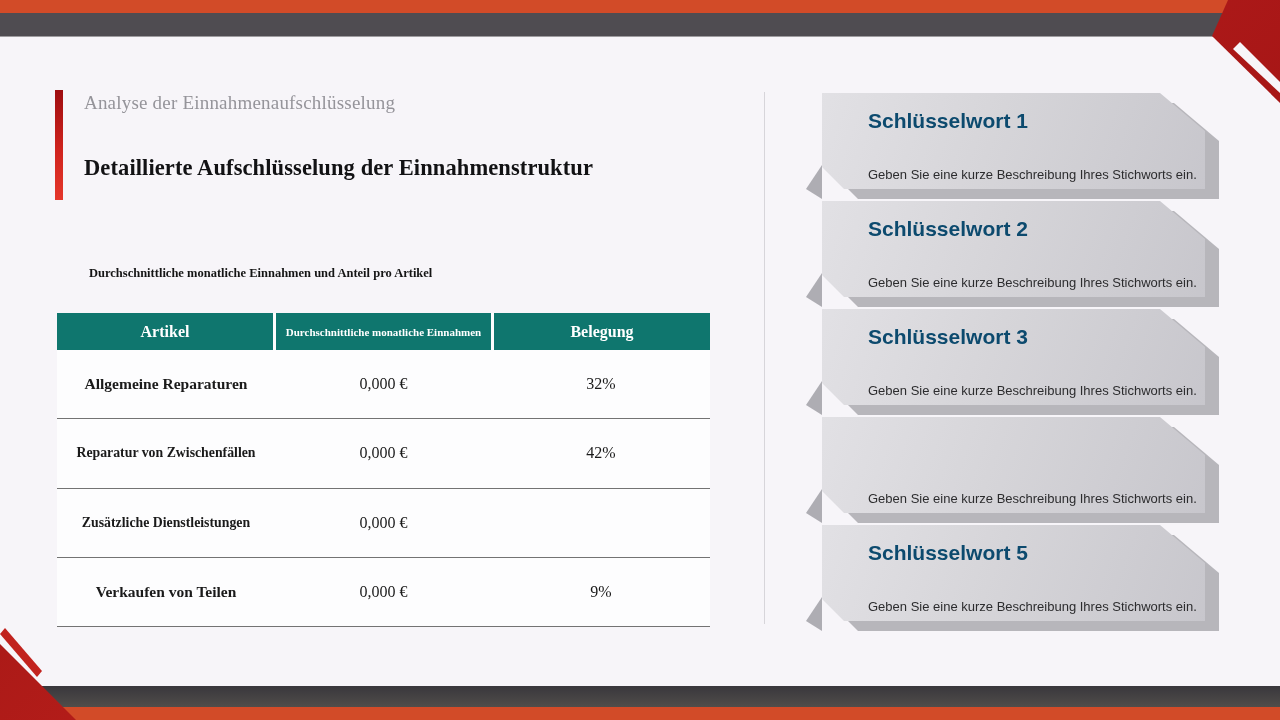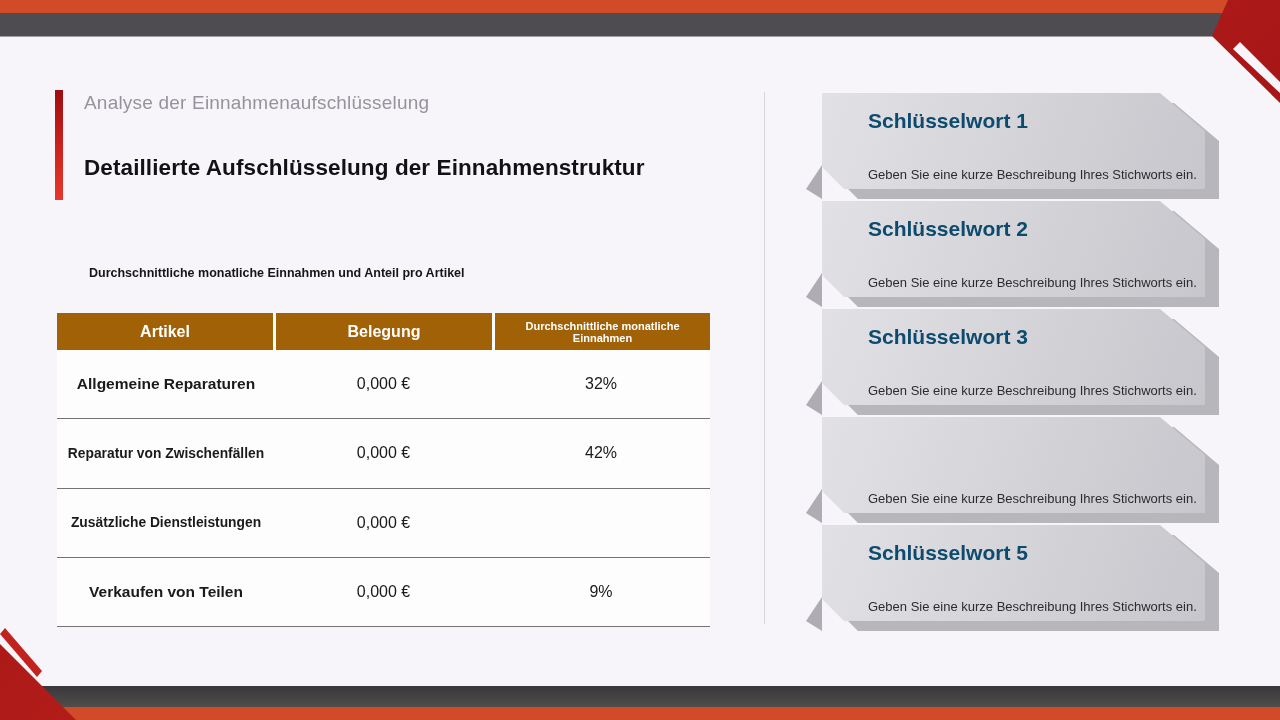--- a/index.html
+++ b/index.html
@@ -2,21 +2,21 @@
 <html><head>
 <meta charset="utf-8">
 <style>
   html,body{margin:0;padding:0;}
   body{
     width:1280px;height:720px;position:relative;overflow:hidden;
     background:#f7f5f9;
     font-family:"Liberation Sans",sans-serif;
     -webkit-font-smoothing:antialiased;
   }
-  .abs{position:absolute;}
+  .abs{position:absolute;font-family:Liberation Serif, serif;}
   .layer{position:absolute;inset:0;pointer-events:none;}
 
   
   .top-orange{top:0;left:0;width:1280px;height:13px;background:#d24b28;}
   .top-gray{top:13px;left:0;width:1280px;height:23px;background:#4f4c51;border-bottom:1px solid rgba(255,255,255,.45);}
   .bottom-gray{top:686px;left:0;width:1280px;height:21px;background:linear-gradient(180deg,#39373c,#504d4a);}
   .bottom-orange{top:707px;left:0;width:1280px;height:13px;background:#d24b28;}
 
   
   .tr-ribbon{background:linear-gradient(135deg,#c82625 10%,#9e1212 85%);
@@ -30,21 +30,21 @@
 
   
   .accent-bar{left:55px;top:90px;width:8px;height:110px;
     background:linear-gradient(180deg,#9e0d10 0%,#d0231e 55%,#e5372b 100%);}
   .eyebrow{left:84px;top:92px;font-size:19px;color:#95949a;letter-spacing:.2px;}
   .slide-title{left:84px;top:155px;font-size:22.5px;font-weight:bold;color:#121214;letter-spacing:.1px;}
 
   
   .table-caption{left:57px;top:266px;font-size:12.5px;font-weight:bold;color:#151515;padding-left:32px;}
   .table{left:57px;top:313px;width:653px;}
-  .thead{display:flex;height:37px;background:#a16207;color:#fff;}
+  .thead{display:flex;height:37px;background:#0f766e;color:#fff;}
   .th{display:flex;align-items:center;justify-content:center;font-weight:bold;text-align:center;}
   .th+.th{border-left:3px solid #fdfdfd;}
   .th.c1{width:218px;font-size:16px;}
   .th.c2{width:217px;font-size:11px;}
   .th.c3{width:218px;font-size:16px;}
   .tbody{display:flex;flex-direction:column;height:277px;background:#fdfdfe;}
   .tr{flex:1;display:flex;align-items:center;border-bottom:1.5px solid #737373;}
   .td{text-align:center;color:#1a1a1a;}
   .td.c1{width:218px;font-weight:bold;}
   .td.c2{width:217px;font-size:16px;}
@@ -82,22 +82,22 @@
 <div class="layer bl-stripe"></div>
 
 <div class="abs accent-bar"></div>
 <div class="abs eyebrow">Analyse der Einnahmenaufschlüsselung</div>
 <div class="abs slide-title">Detaillierte Aufschlüsselung der Einnahmenstruktur</div>
 
 <div class="abs table-caption">Durchschnittliche monatliche Einnahmen und Anteil pro Artikel</div>
 <div class="abs table">
   <div class="thead">
     <div class="th c1">Artikel</div>
+    <div class="th c2">Durchschnittliche monatliche Einnahmen</div>
     <div class="th c3">Belegung</div>
-    <div class="th c2">Durchschnittliche monatliche Einnahmen</div>
   </div>
   <div class="tbody">
     <div class="tr">
       <div class="td c1">Allgemeine Reparaturen</div>
       <div class="td c2">0,000 €</div>
       <div class="td c3">32%</div>
     </div>
     <div class="tr">
       <div class="td c1">Reparatur von Zwischenfällen</div>
       <div class="td c2">0,000 €</div>

